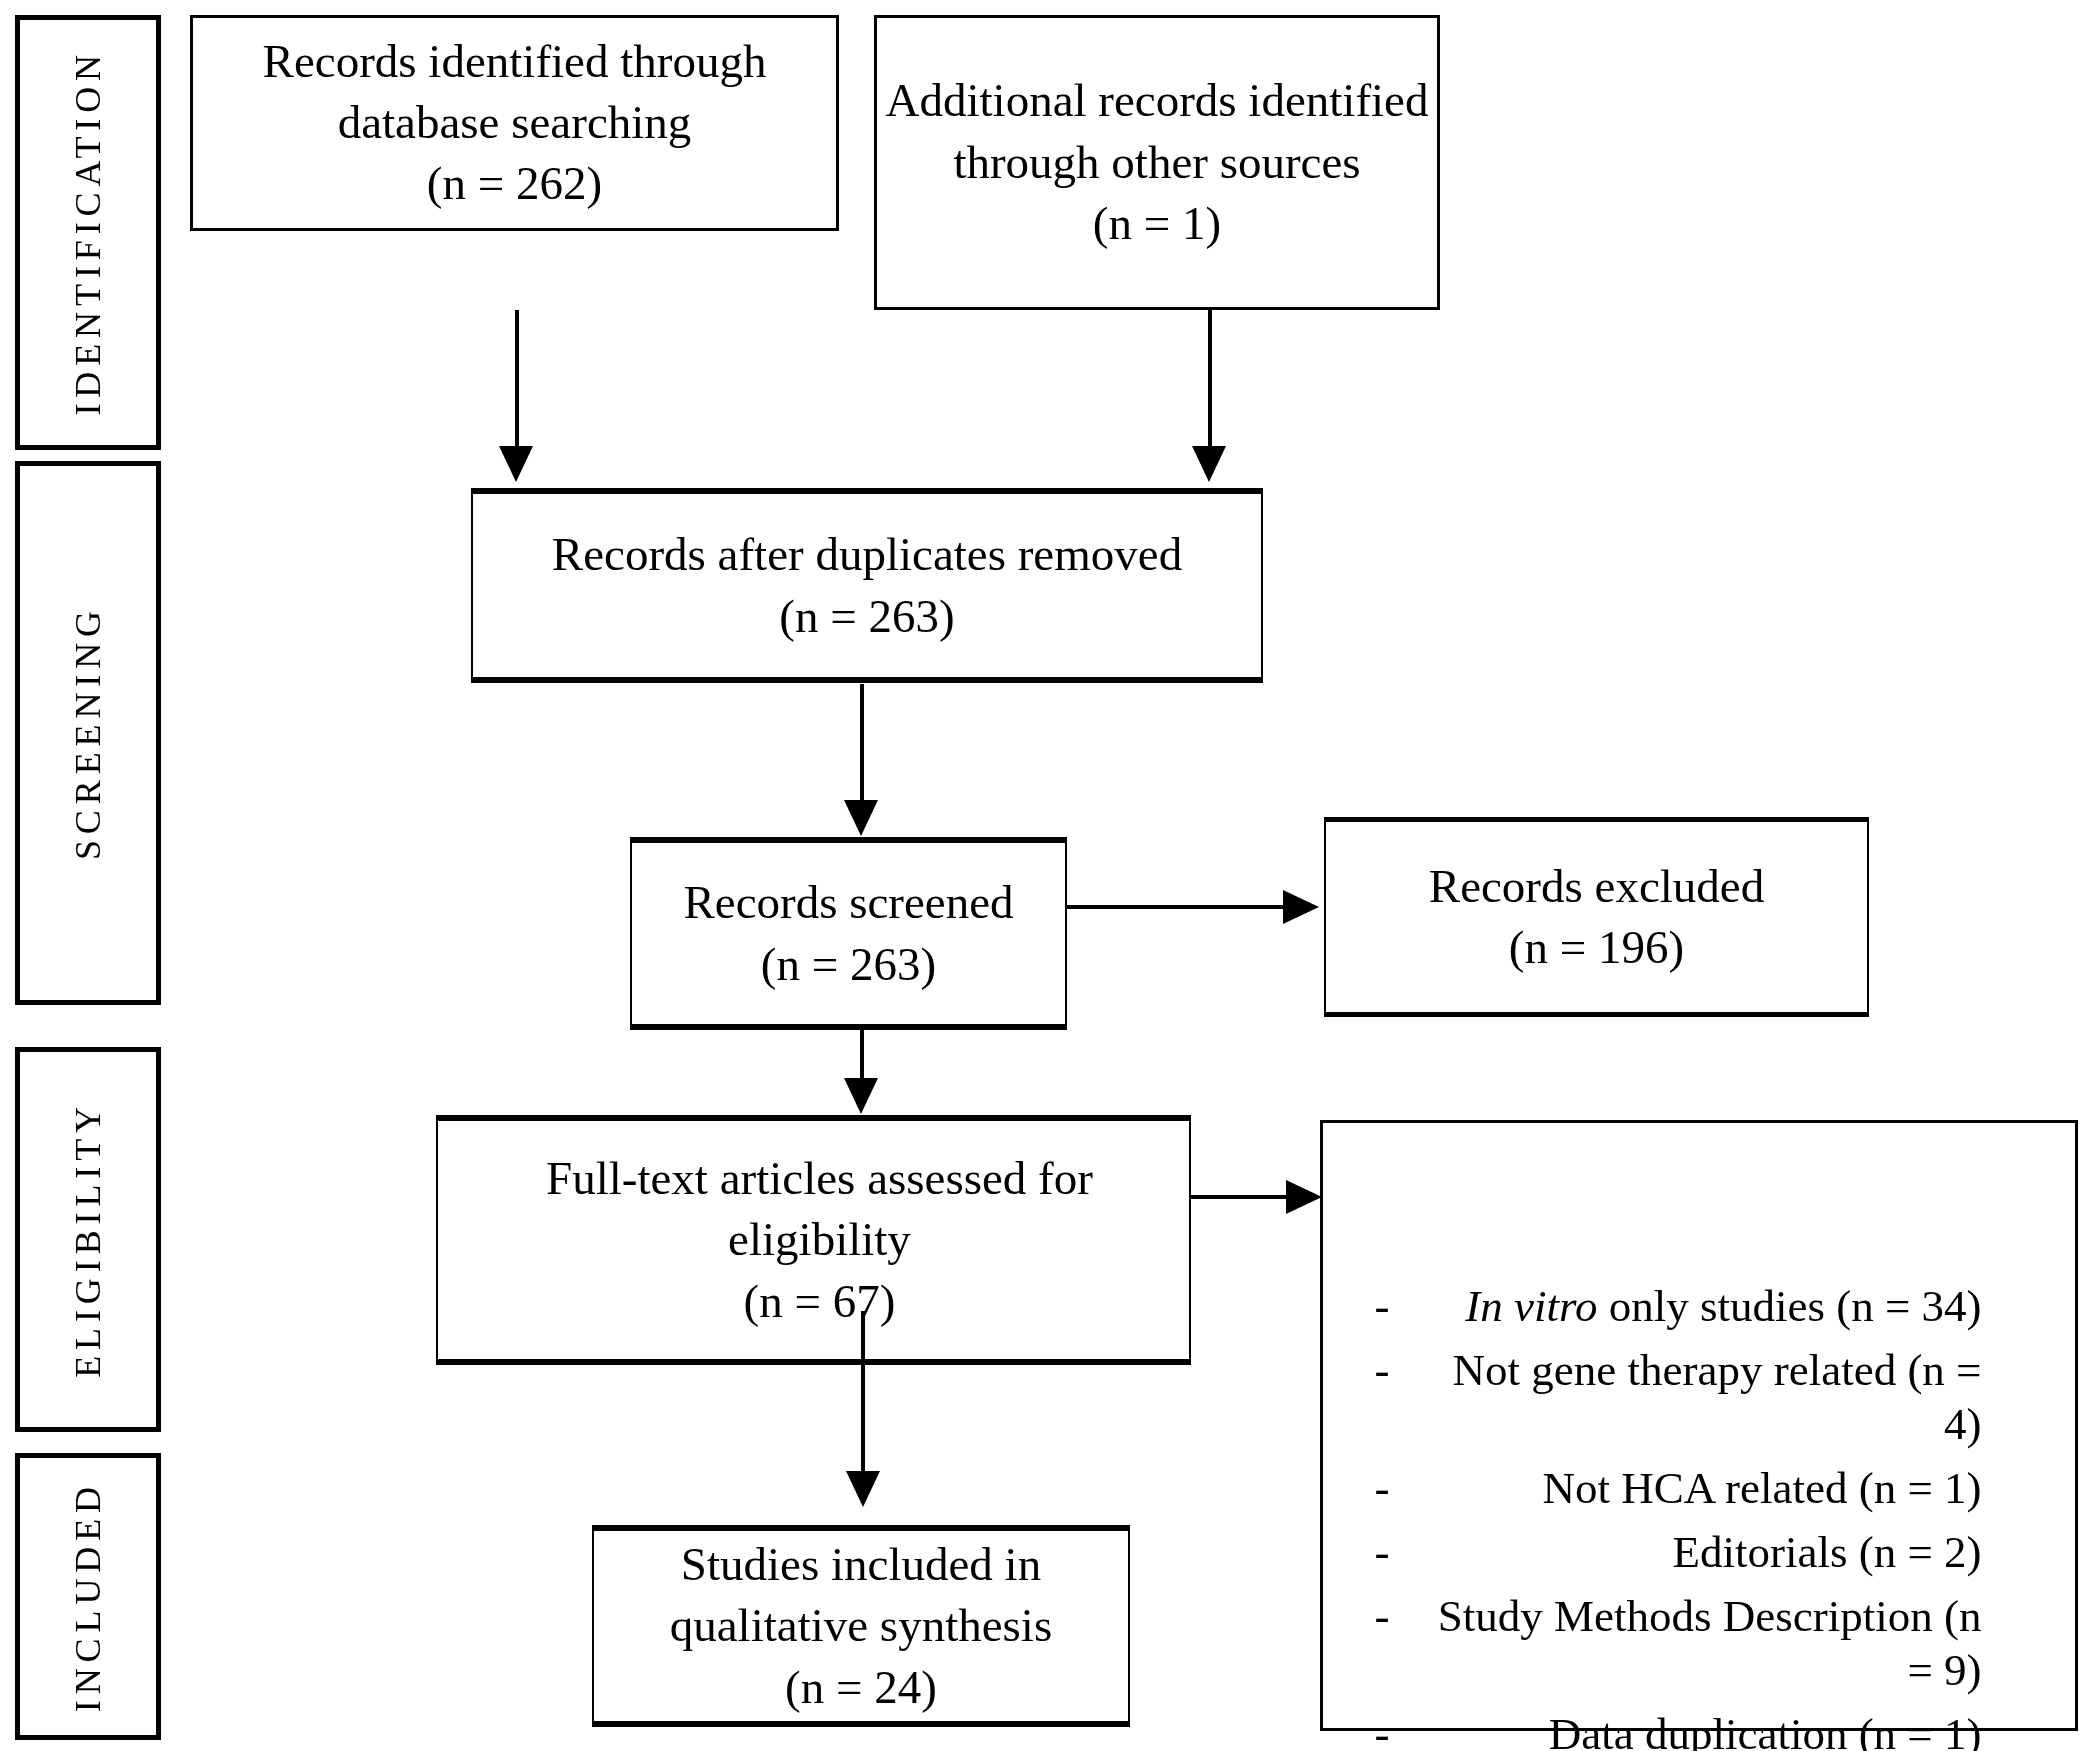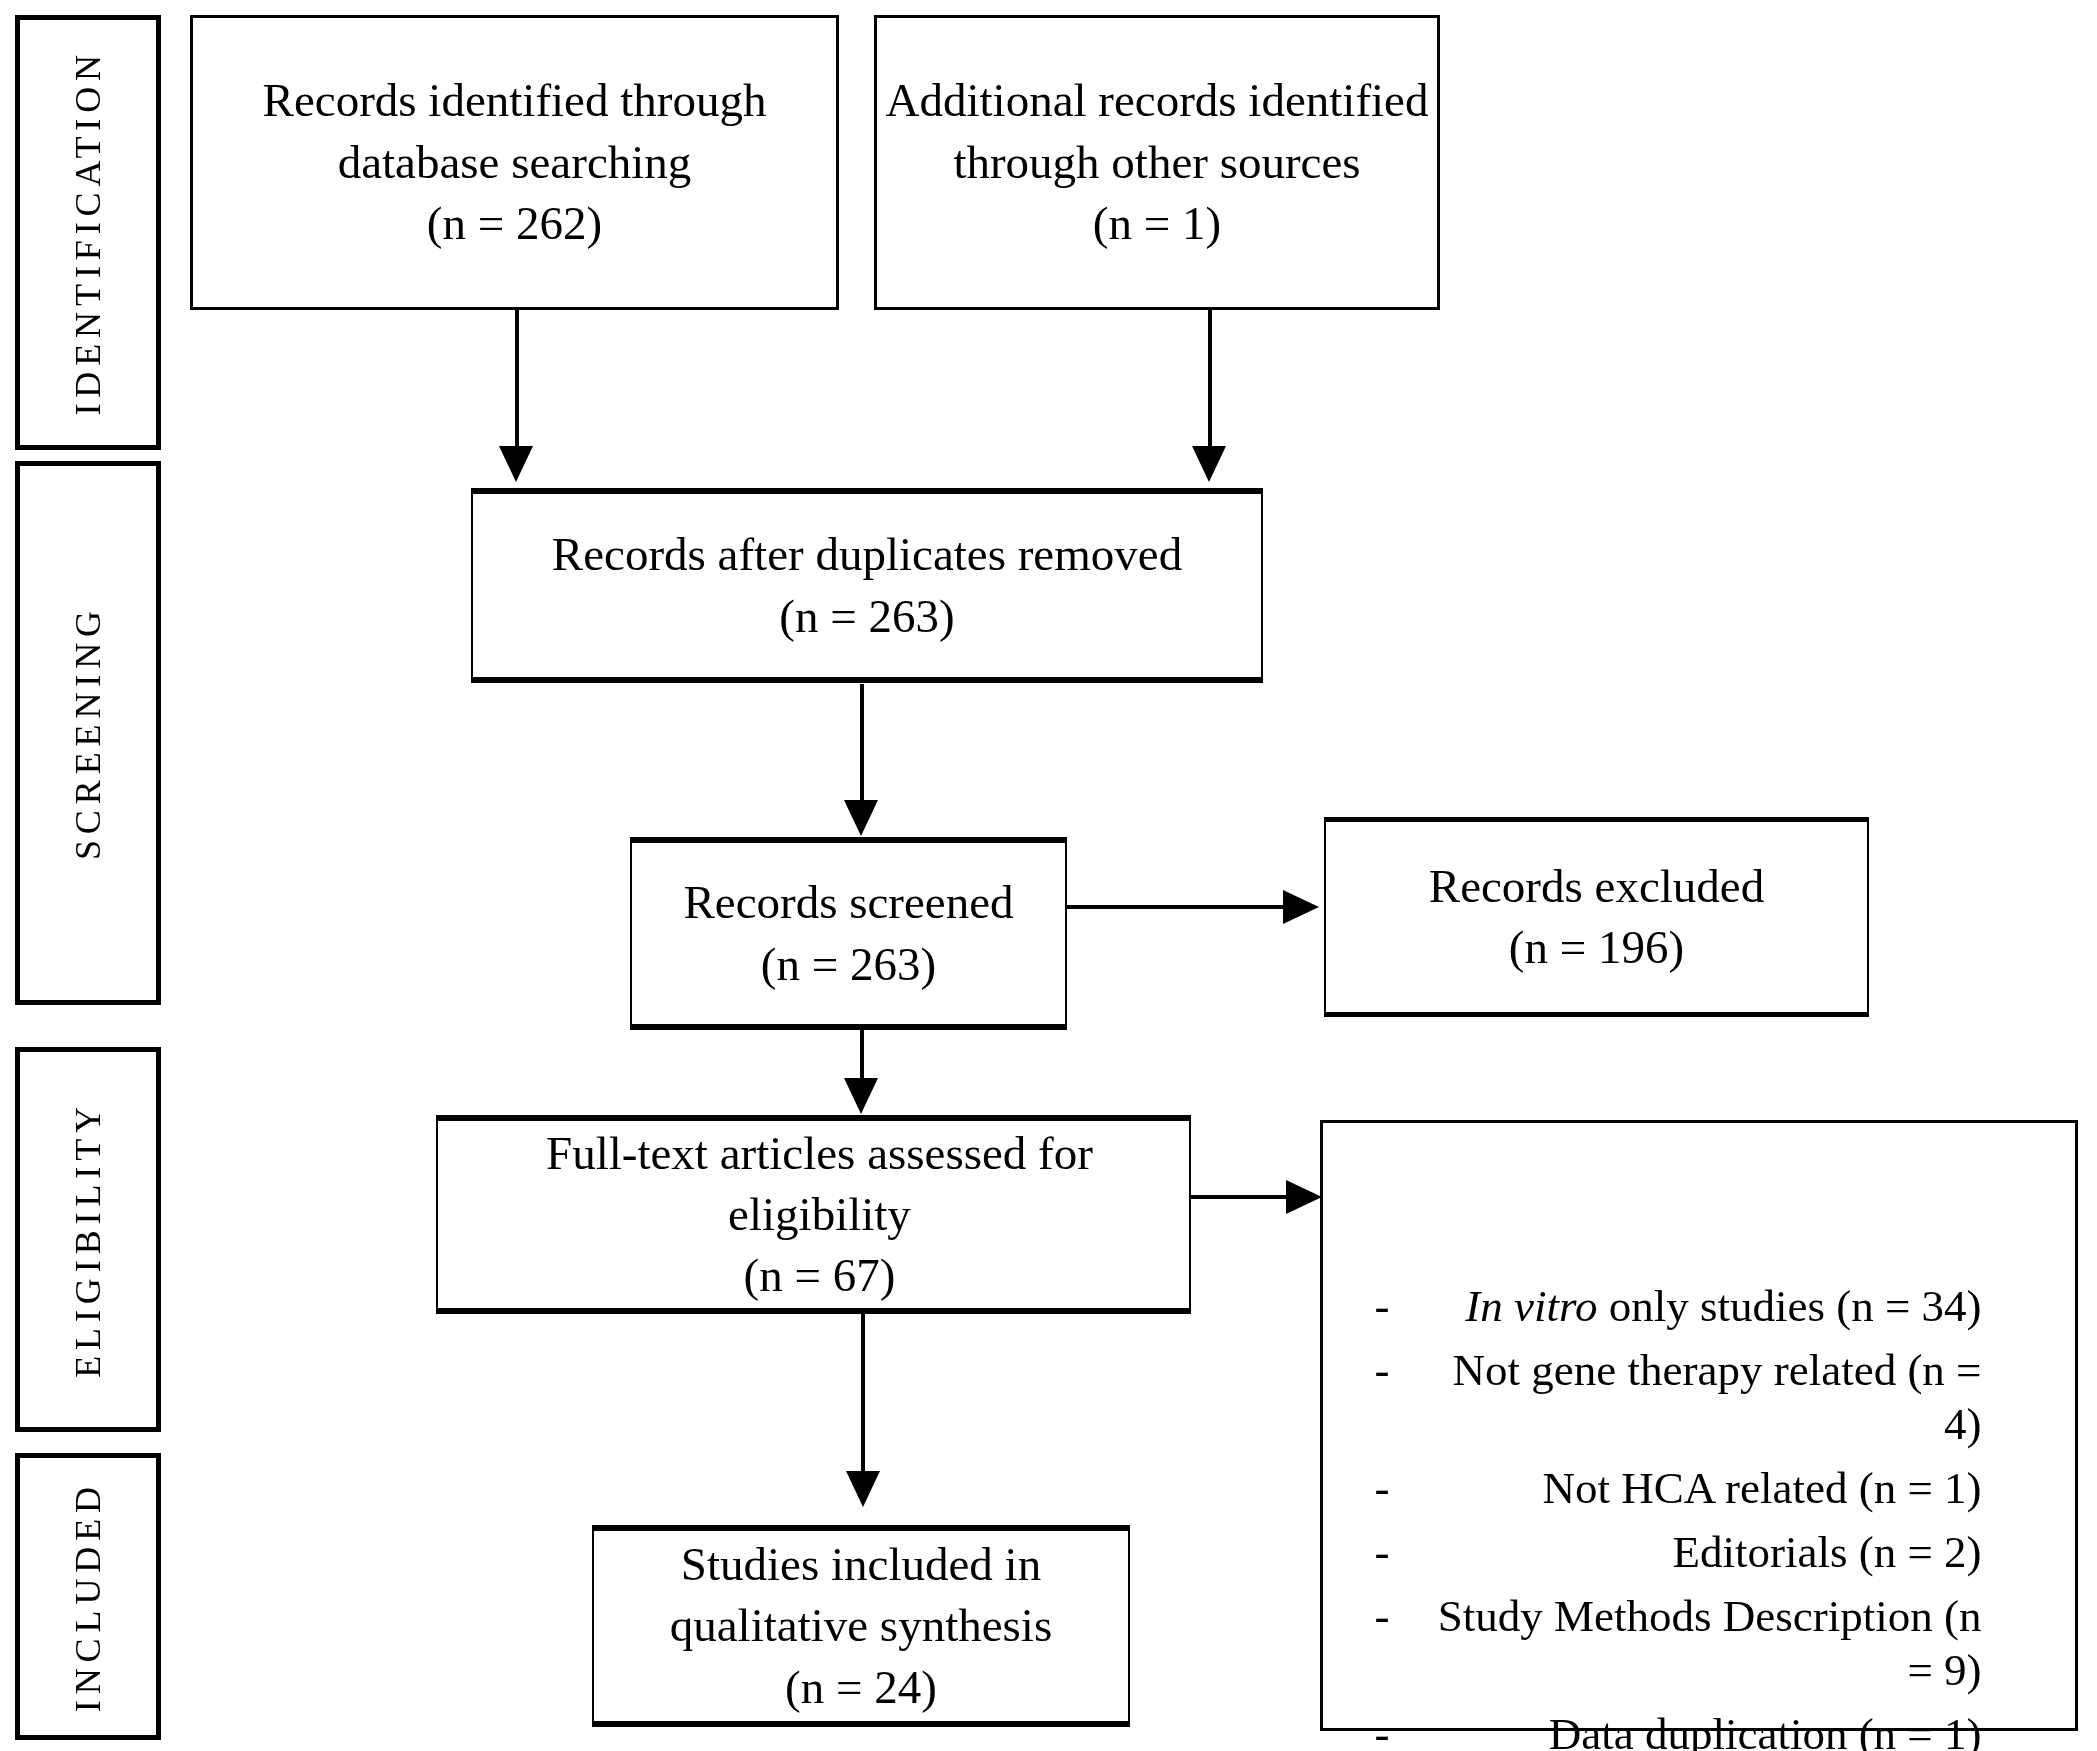--- a/index.html
+++ b/index.html
@@ -125,21 +125,21 @@
   <div class="stage" style="top:461px; height:544px;">
     <span class="stage-label">SCREENING</span>
   </div>
   <div class="stage" style="top:1047px; height:385px;">
     <span class="stage-label">ELIGIBILITY</span>
   </div>
   <div class="stage" style="top:1453px; height:287px;">
     <span class="stage-label">INCLUDED</span>
   </div>
 
-  <div class="fbox b-thin" style="left:190px; top:14.6px; width:649px; height:295px;">
+  <div class="fbox b-thin" style="left:190px; top:14.6px; width:649px; height:216px;">
     <div class="box-text">Records identified through
 database searching
 (n = 262)</div>
   </div>
   <div class="fbox b-thin" style="left:874px; top:14.6px; width:566px; height:295px;">
     <div class="box-text">Additional records identified
 through other sources
 (n = 1)</div>
   </div>
 
@@ -151,21 +151,21 @@
   <div class="fbox b-thick" style="left:630px; top:837px; width:437px; height:193px;">
     <div class="box-text">Records screened
 (n = 263)</div>
   </div>
 
   <div class="fbox b-excl" style="left:1324px; top:817px; width:545px; height:200px;">
     <div class="box-text">Records excluded
 (n = 196)</div>
   </div>
 
-  <div class="fbox b-thick" style="left:436px; top:1115px; width:755px; height:199px;padding-left:12px;">
+  <div class="fbox b-thick" style="left:436px; top:1115px; width:755px; height:250px;padding-left:12px;">
     <div class="box-text">Full-text articles assessed for
 eligibility
 (n = 67)</div>
   </div>
 
   <div class="reasons-box" style="left:1320px; top:1120px; width:758px; height:611px;">
     <ul class="reasons-list">
         <li><i>In vitro</i> only studies (n = 34)</li>
         <li>Not gene therapy related (n = 4)</li>
         <li>Not HCA related (n = 1)</li>

